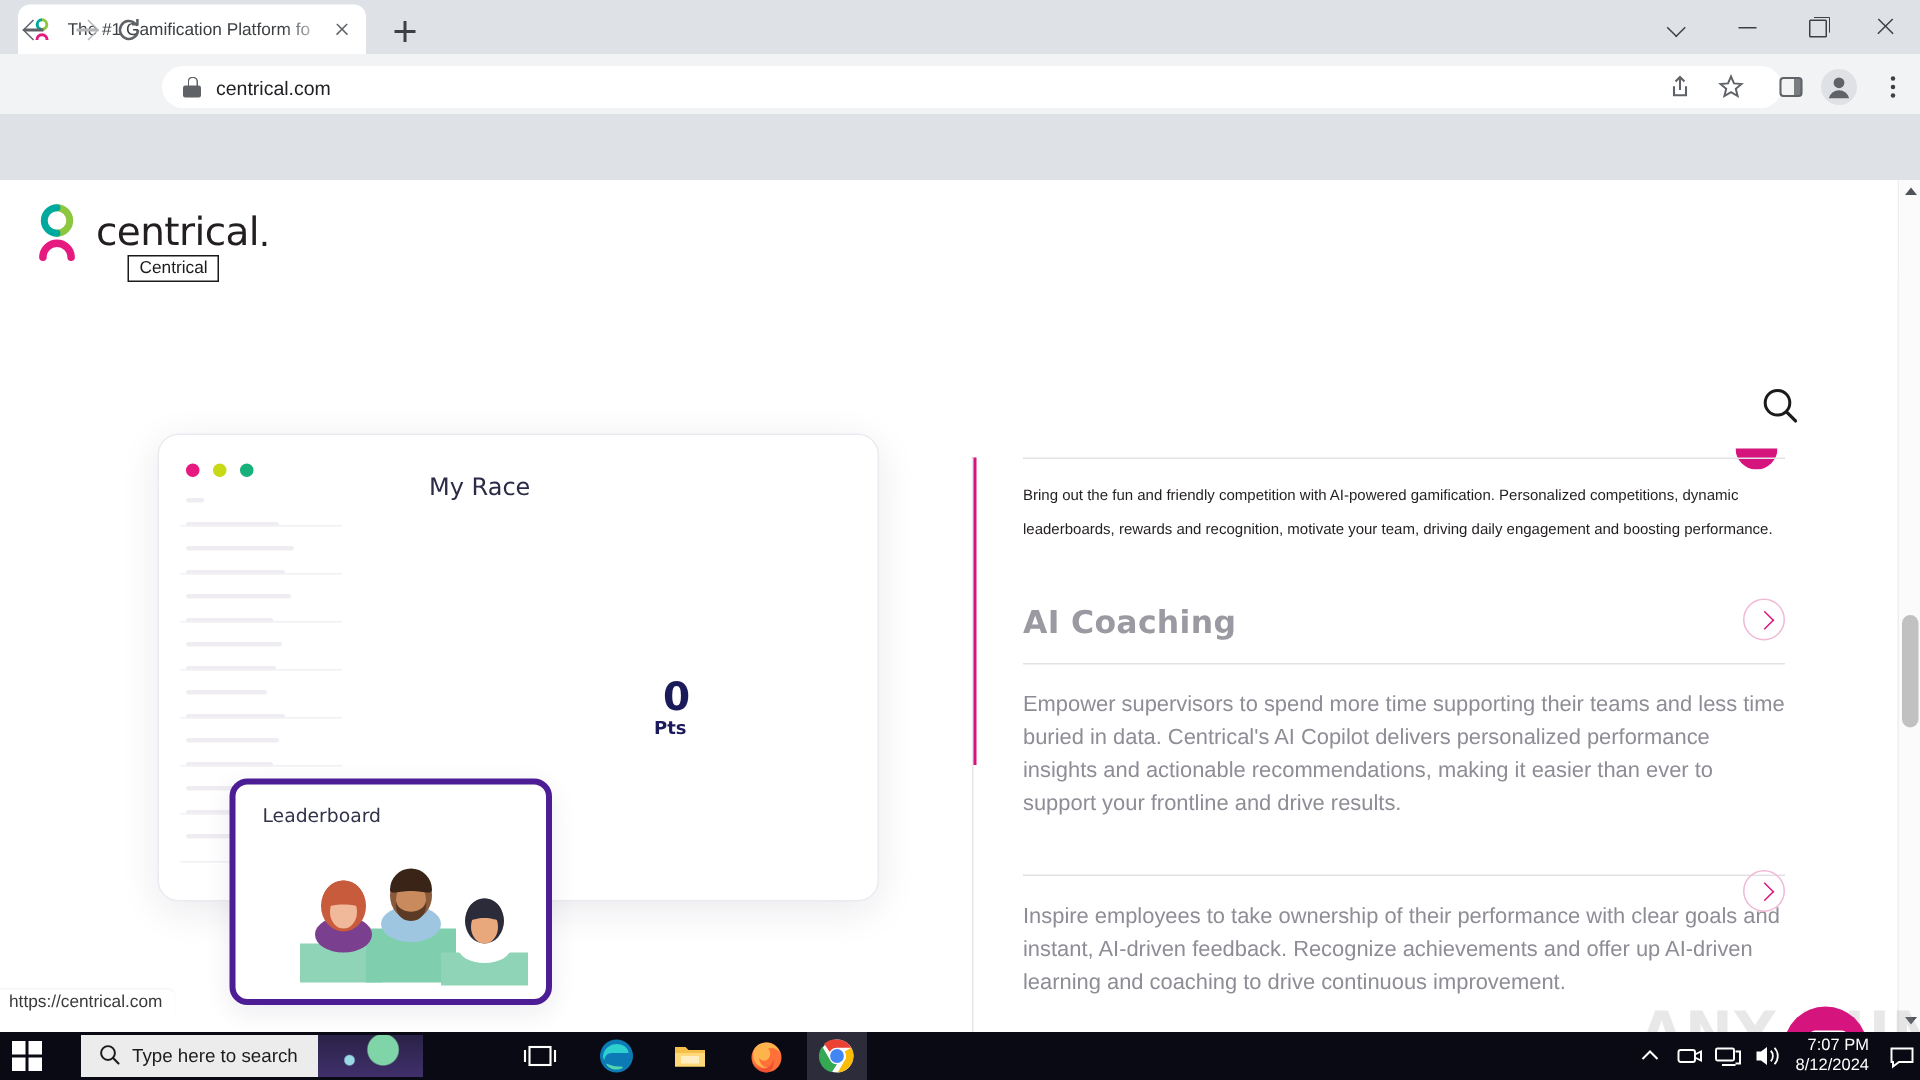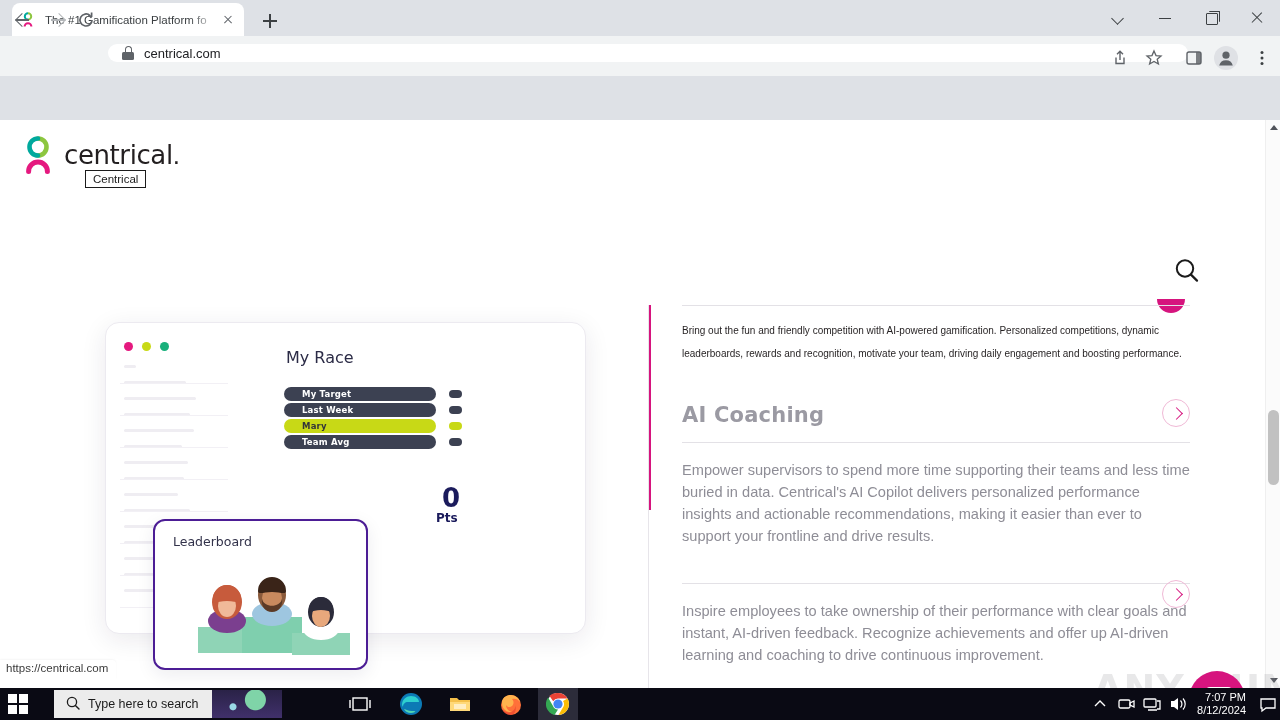--- a/index.html
+++ b/index.html
@@ -55,21 +55,21 @@
   .navbtn { position:absolute; top:6px; width:28px; height:28px; }
   .arrow-l::before { content:""; position:absolute; left:9px; top:9px; width:9px; height:9px;
      border-left:1.6px solid #5f6368; border-bottom:1.6px solid #5f6368; transform:rotate(45deg); }
   .arrow-l::after { content:""; position:absolute; left:8px; top:13.2px; width:13px; height:1.6px; background:#5f6368; }
   .arrow-r::before { content:""; position:absolute; left:10px; top:9px; width:9px; height:9px;
      border-right:1.6px solid #b3b6b9; border-top:1.6px solid #b3b6b9; transform:rotate(45deg); }
   .arrow-r::after { content:""; position:absolute; left:7px; top:13.2px; width:13px; height:1.6px; background:#b3b6b9; }
   .reload svg { position:absolute; left:5px; top:5px; }
 
   .omnibox {
-    position:absolute; left:108px; top:44px; width:1080px; height:18px;
+    position:absolute; left:108px; top:44px; width:1080px; height:28px;
     background:#fff; border-radius:14px; display:flex; align-items:center; padding-left:14px;
   }
   .lock { width:12px; height:14px; position:relative; margin-right:10px; }
   .lock-body { position:absolute; left:0; bottom:0; width:12px; height:8px; background:#5f6368; border-radius:1.5px; }
   .lock-shackle { position:absolute; left:2.5px; top:0; width:7px; height:7px;
      border:1.6px solid #5f6368; border-bottom:none; border-radius:4px 4px 0 0; }
   .url { font-size:13px; color:#202124; }
 
   .tbicon { position:absolute; top:42px; width:32px; height:32px; }
 
@@ -133,21 +133,21 @@
   .bar span { font-size:8.5px; color:#fff; font-weight:bold; margin-left:18px; letter-spacing:.2px;
      font-family:"DejaVu Sans",sans-serif; }
   .bar.lime span { color:#33343a; }
   .bullet { position:absolute; left:165px; top:3px; width:13px; height:8px; border-radius:5px; }
   .pts-num { position:absolute; left:336px; top:160px; font-size:26px; font-weight:bold; color:#1b1b5c;
      font-family:"DejaVu Sans",sans-serif; }
   .pts-lbl { position:absolute; left:330px; top:188px; font-size:12px; font-weight:bold; color:#1b1b5c;
      font-family:"DejaVu Sans",sans-serif; }
 
   .leader-card { position:absolute; left:153px; top:524px; width:215px; height:151px; background:#fff;
-     border:2px solid #4c1d95; border-radius:12px; box-shadow:0 5px 18px rgba(30,20,60,.08); z-index:3; }
+     border:4px solid #4c1d95; border-radius:12px; box-shadow:0 5px 18px rgba(30,20,60,.08); z-index:3; }
   .leader-title { position:absolute; left:18px; top:13px; font-size:12.5px; color:#32324a;
      font-family:"DejaVu Sans",sans-serif; }
 
   
   .accent-line { position:absolute; left:648px; top:190px; width:3px; height:205px; background:#d6147e; }
   .rail { position:absolute; left:648px; top:190px; width:1px; height:480px; background:#e7e5ea; }
   .rcol { position:absolute; left:682px; top:190px; width:508px; }
   .hr { height:1px; background:#e3e1e6; }
   .lede { font-size:10px; line-height:22.5px; color:#231f20; padding:14px 0 0 0; }
   .sec-title { font-size:21px; color:#9b9aa3; font-weight:bold; font-family:"DejaVu Sans",sans-serif;
@@ -306,21 +306,21 @@
     <div class="navbtns" style="top:13px;">
       <button class="pill pill-pink">Request a Demo</button>
       <button class="pill pill-green">See a Preview</button>
       <button class="pill pill-lime">View Product Tour</button>
     </div>
 
     <div class="tooltip" style="top:50px;">Centrical</div>
 
     <div class="page-body">
 
-      <div class="mock-card" style="top:136px;">
+      <div class="mock-card" style="top:103px;">
         <div class="dots">
           <span class="dot" style="background:#e5197f"></span>
           <span class="dot" style="background:#c8d916"></span>
           <span class="dot" style="background:#18b07b"></span>
         </div>
 
         <div class="sk-lines">
           <div class="sk" style="width:12px"></div>
           <div class="sk" style="width:62px"></div>
           <div class="sk" style="width:72px"></div>
@@ -341,46 +341,20 @@
           <div class="sk-div" style="top:92px"></div>
         <div class="sk-div" style="top:124px"></div>
           <div class="sk-div" style="top:156px"></div>
         <div class="sk-div" style="top:188px"></div>
           <div class="sk-div" style="top:220px"></div>
         <div class="sk-div" style="top:252px"></div>
           <div class="sk-div" style="top:284px"></div>
 
         <div class="race-title">My Race</div>
 
-        <div class="bars">
-          <div class="barrow">
-            <div class="bar" style="background:#3c4152">
-                <span>My Target</span>
-              </div>
-            <div class="bullet" style="background:#3c4152"></div>
-          </div>
-          <div class="barrow">
-            <div class="bar" style="background:#3c4152">
-                <span>Last Week</span>
-              </div>
-            <div class="bullet" style="background:#3c4152"></div>
-          </div>
-          <div class="barrow">
-            <div class="bar lime" style="background:#c8d916">
-                <span>Mary</span>
-              </div>
-            <div class="bullet" style="background:#c8d916"></div>
-          </div>
-          <div class="barrow">
-            <div class="bar" style="background:#3c4152">
-                <span>Team Avg</span>
-              </div>
-            <div class="bullet" style="background:#3c4152"></div>
-          </div>
-        </div>
 
         <div class="pts-num">0</div>
         <div class="pts-lbl">Pts</div>
       </div>
 
       <div class="leader-card" style="top:333px;">
         <div class="leader-title">Leaderboard</div>
         <svg width="190" height="90" viewBox="0 0 190 90" style="position:absolute;left:25px;top:48px">
 
           <rect x="18" y="58" width="55" height="26" fill="#8fd4b6"></rect>

